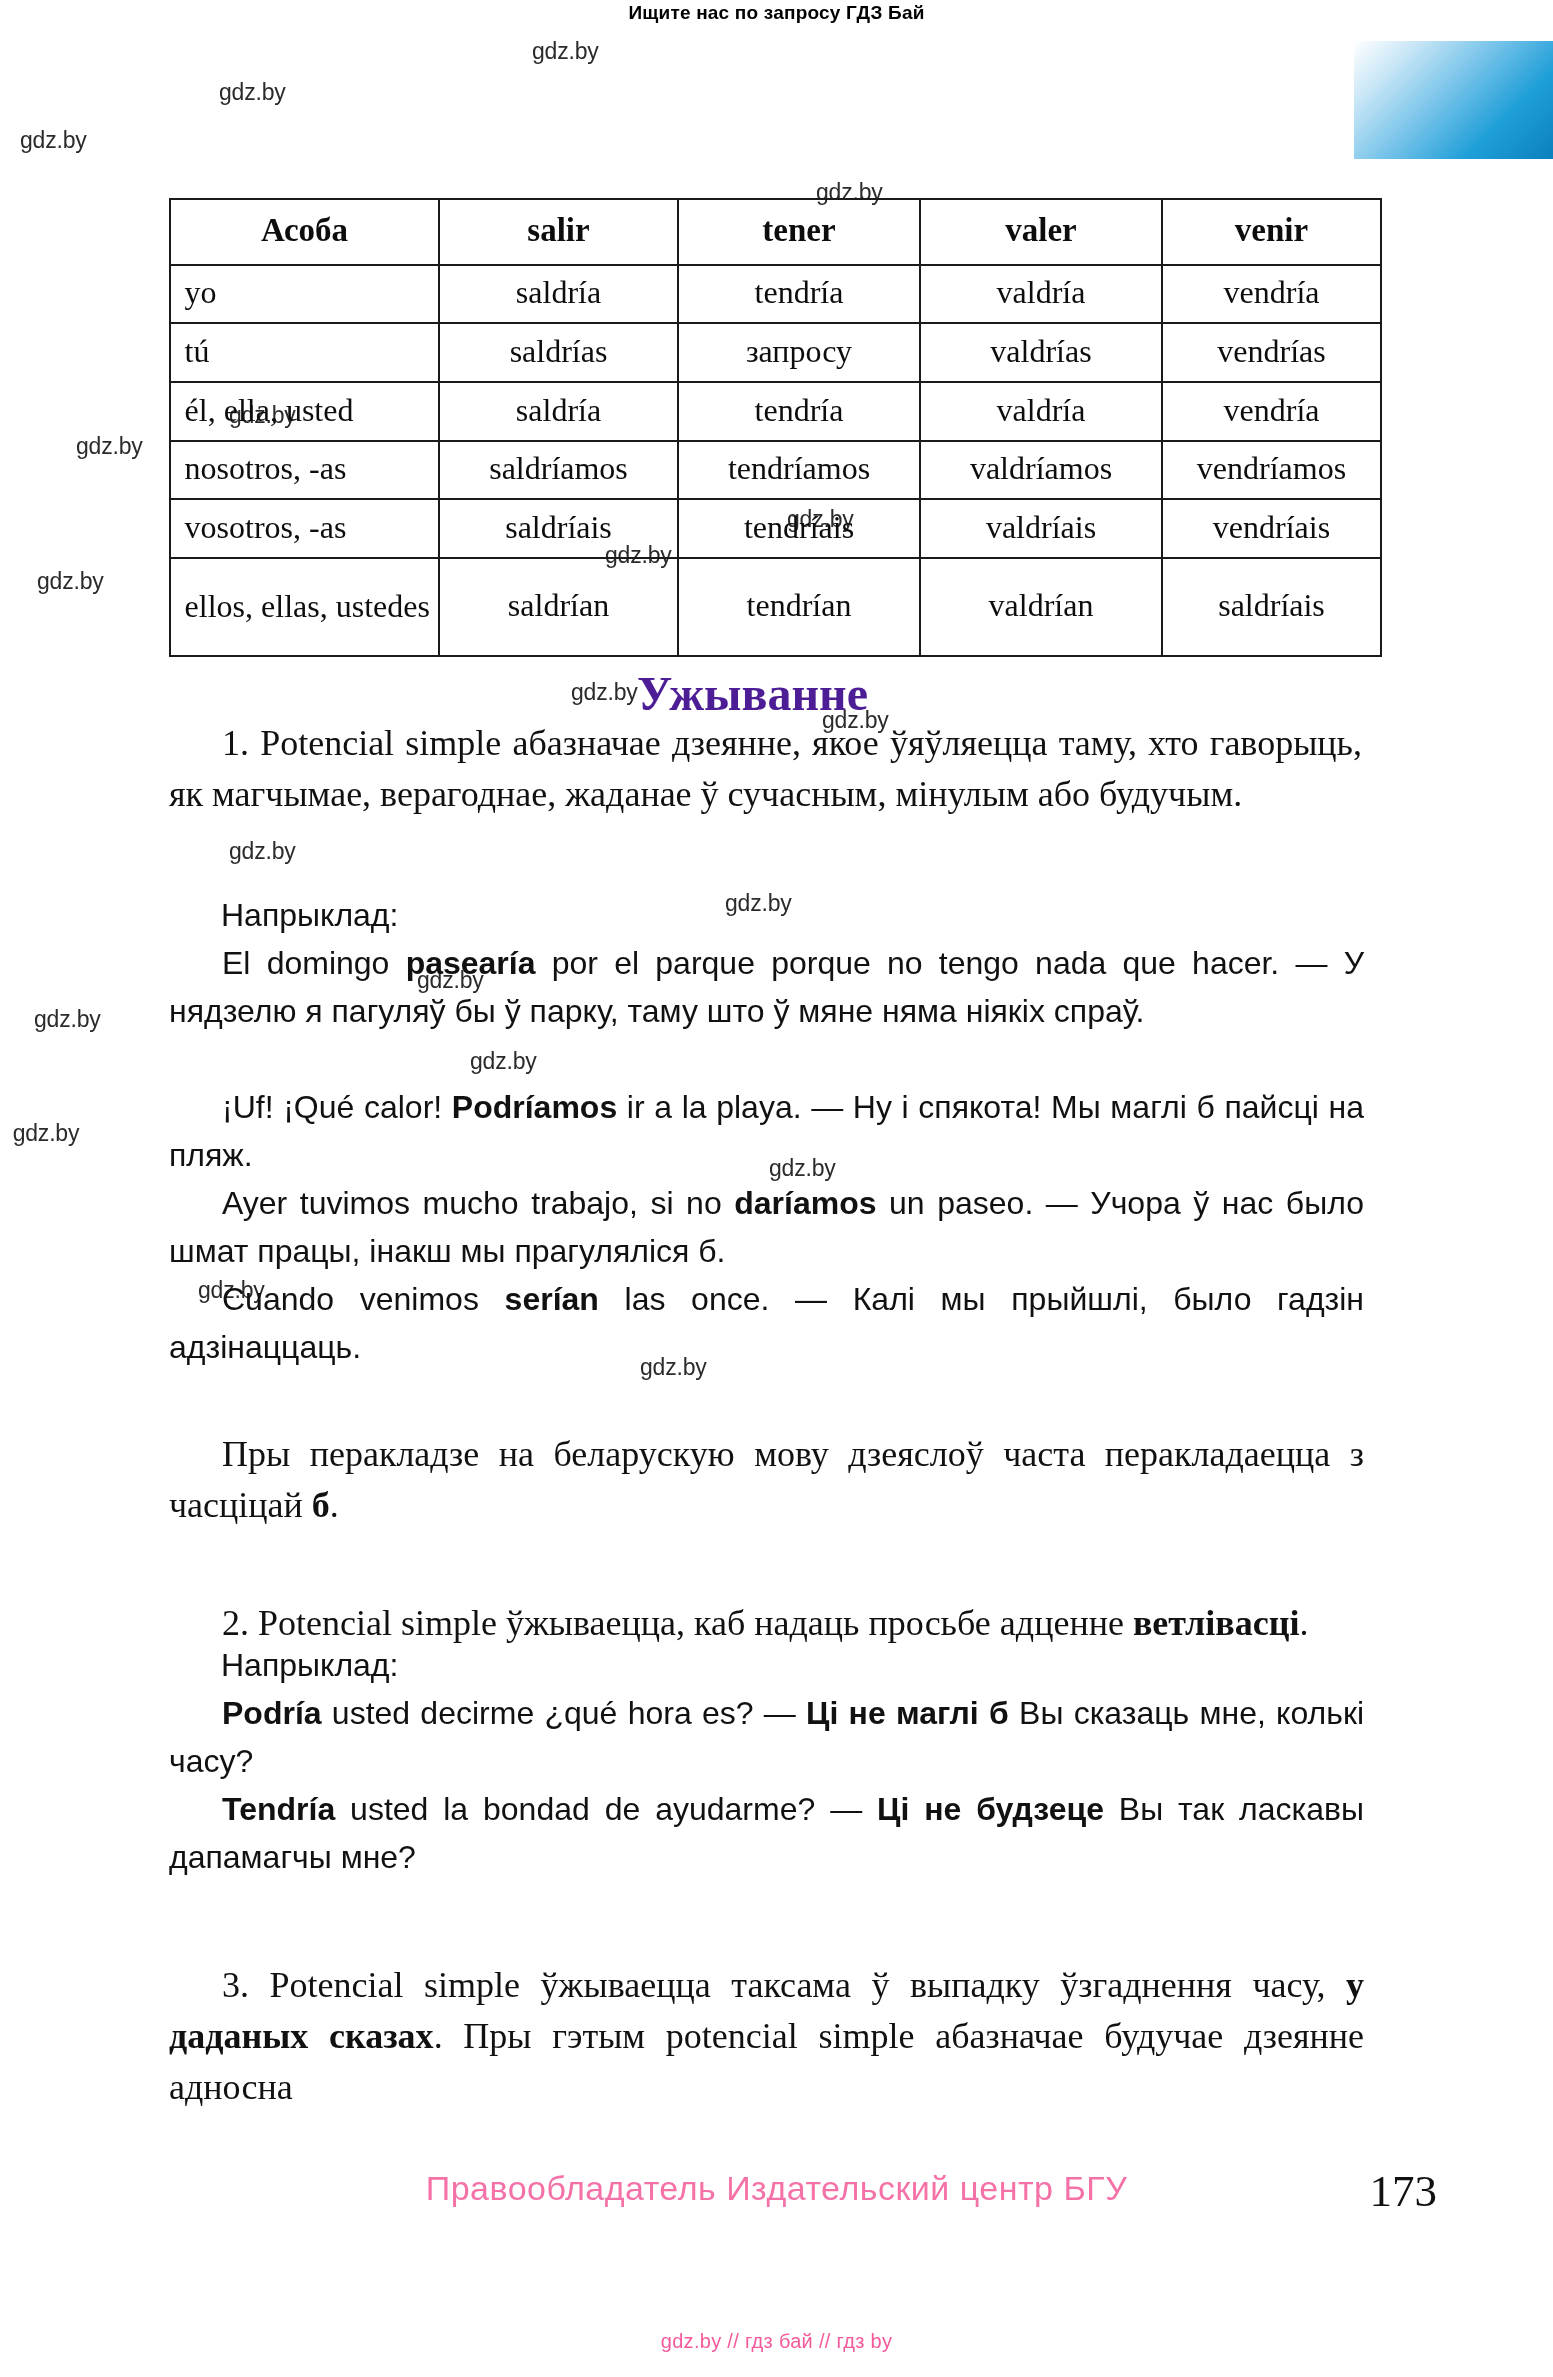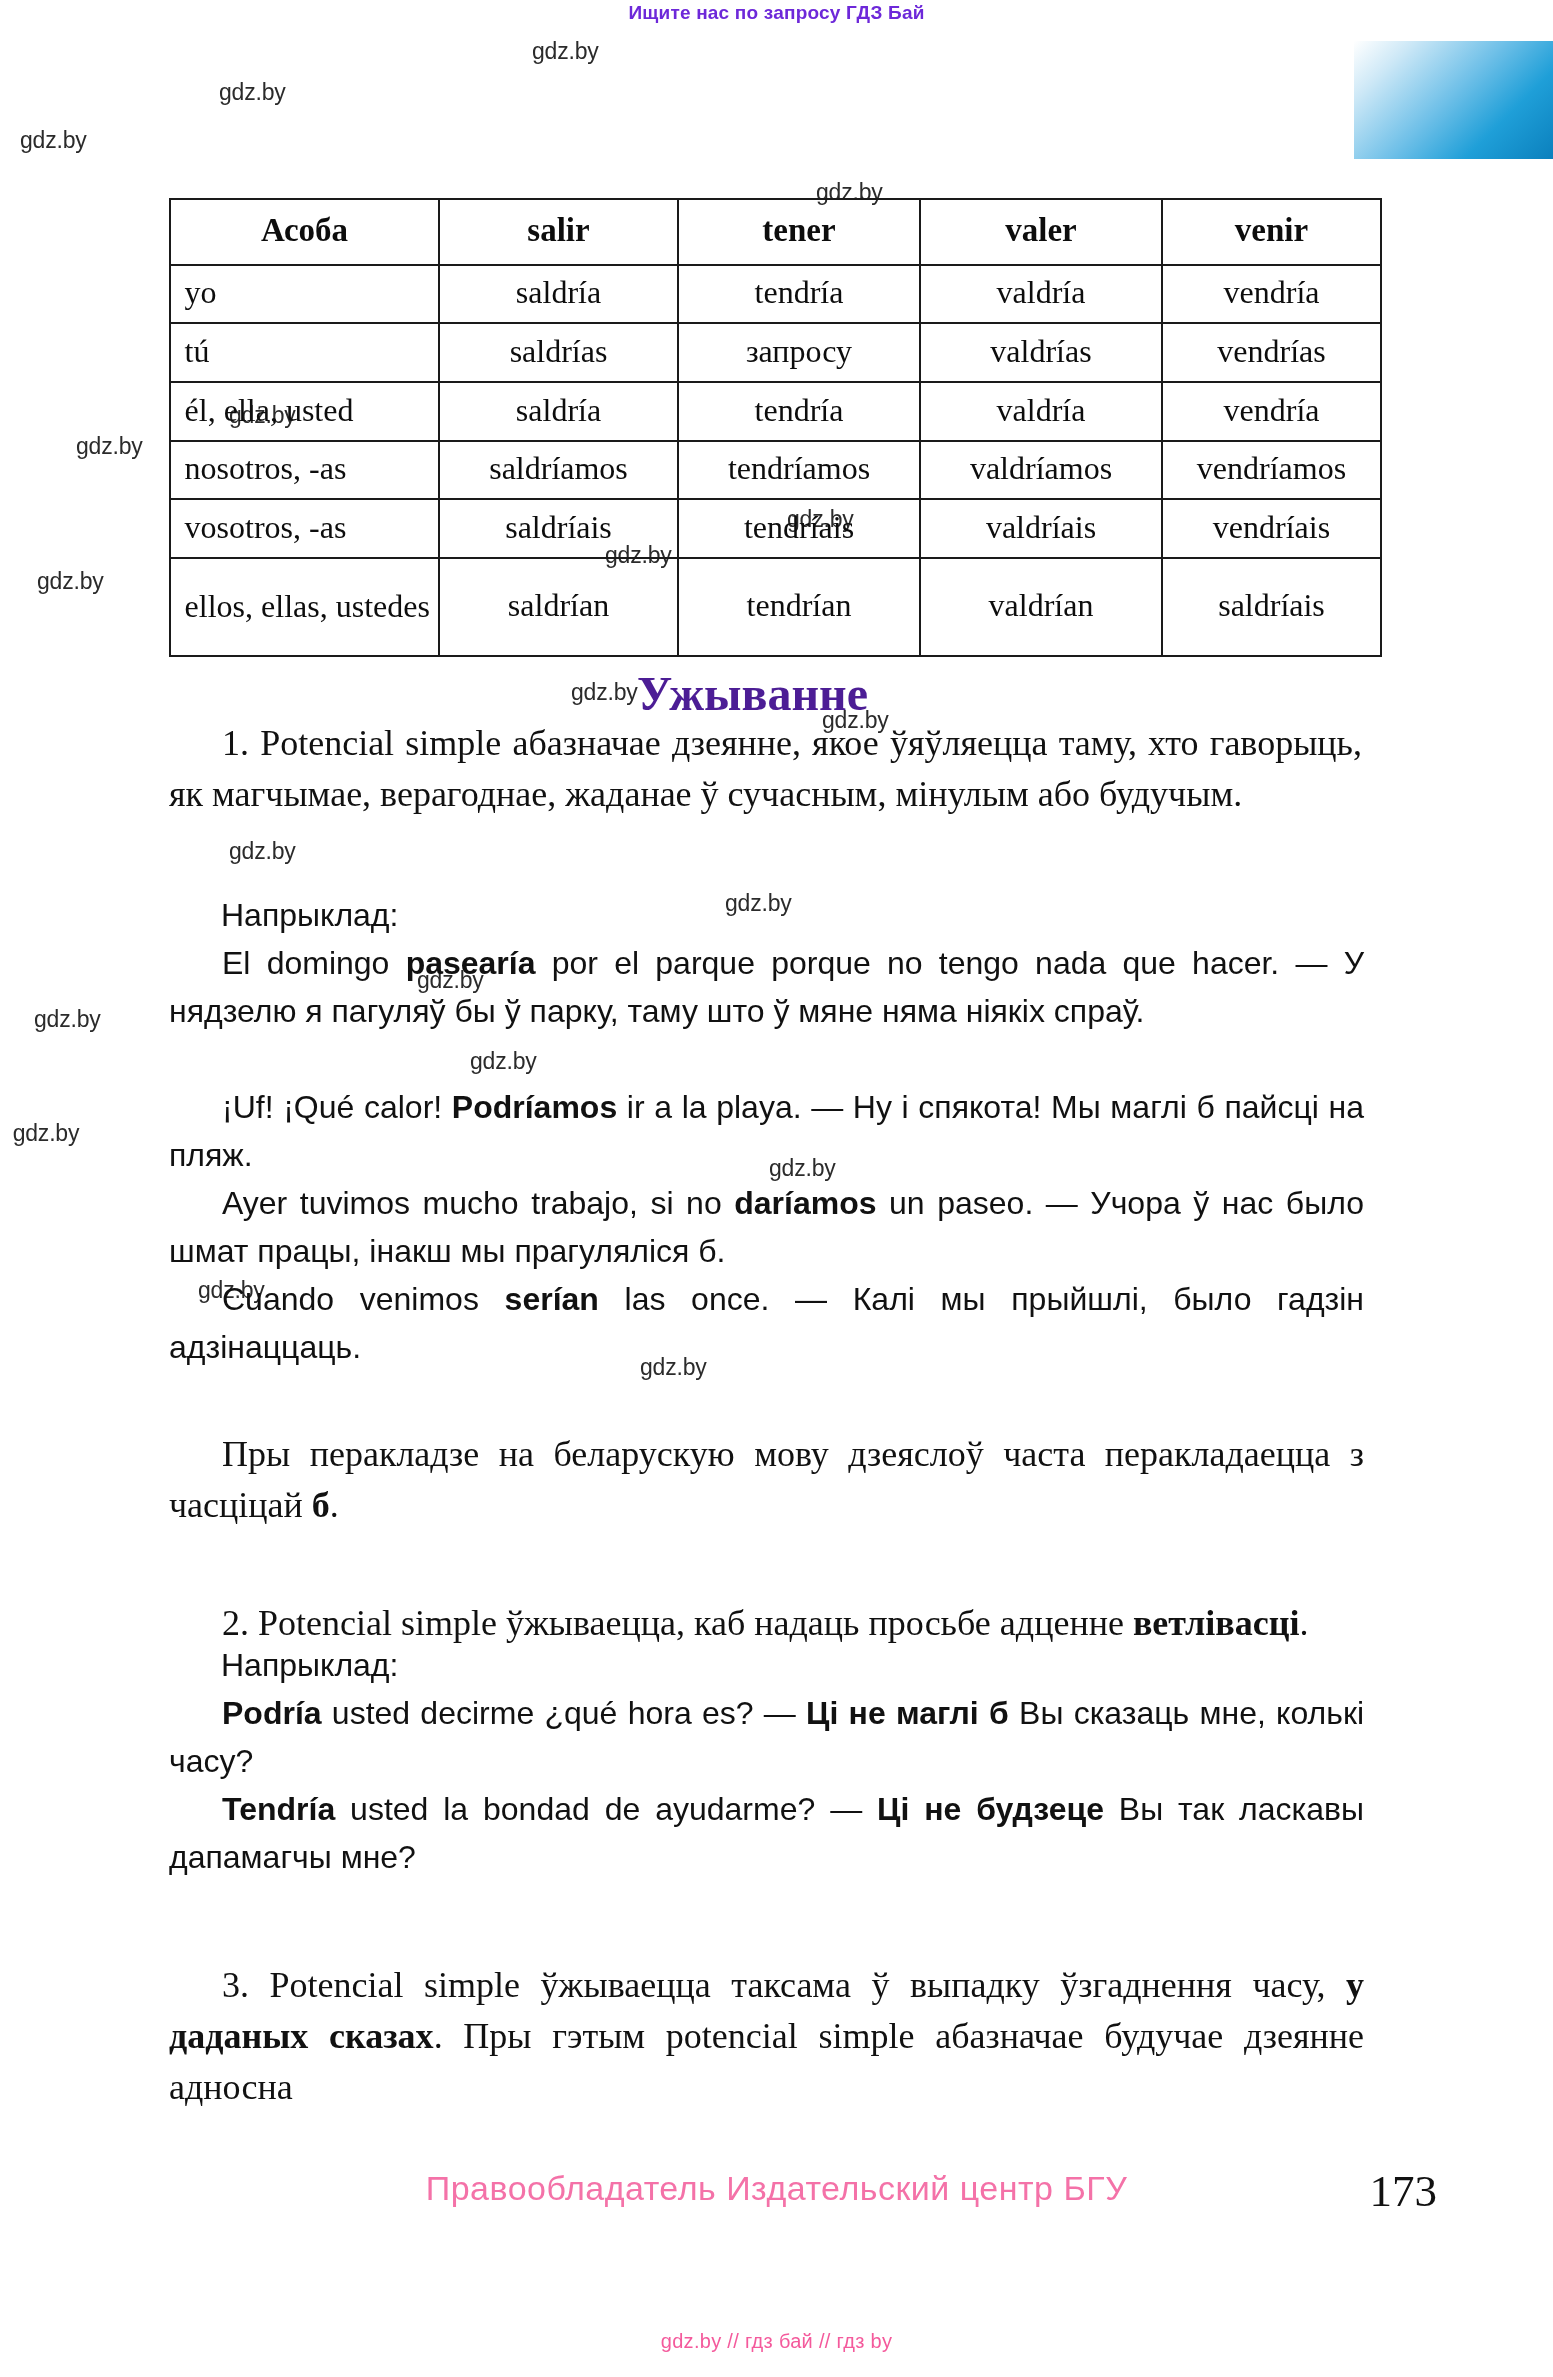--- a/index.html
+++ b/index.html
@@ -31,21 +31,21 @@
     letter-spacing: -0.2px;
   }
   .top-banner {
     position: absolute;
     left: 0; right: 0;
     top: 1.8px;
     text-align: center;
     font-family: "Liberation Sans", sans-serif;
     font-size: 19px;
     font-weight: bold;
-    color: #6d28d9;
+    color: #000000;
     letter-spacing: 0.2px;
   }
   .blue-box {
     position: absolute;
     right: 0;
     top: 41px;
     width: 199px;
     height: 118px;
     background: linear-gradient(135deg,
                 #ffffff 0%, #cfe9f7 18%, #6fc0e8 48%,

